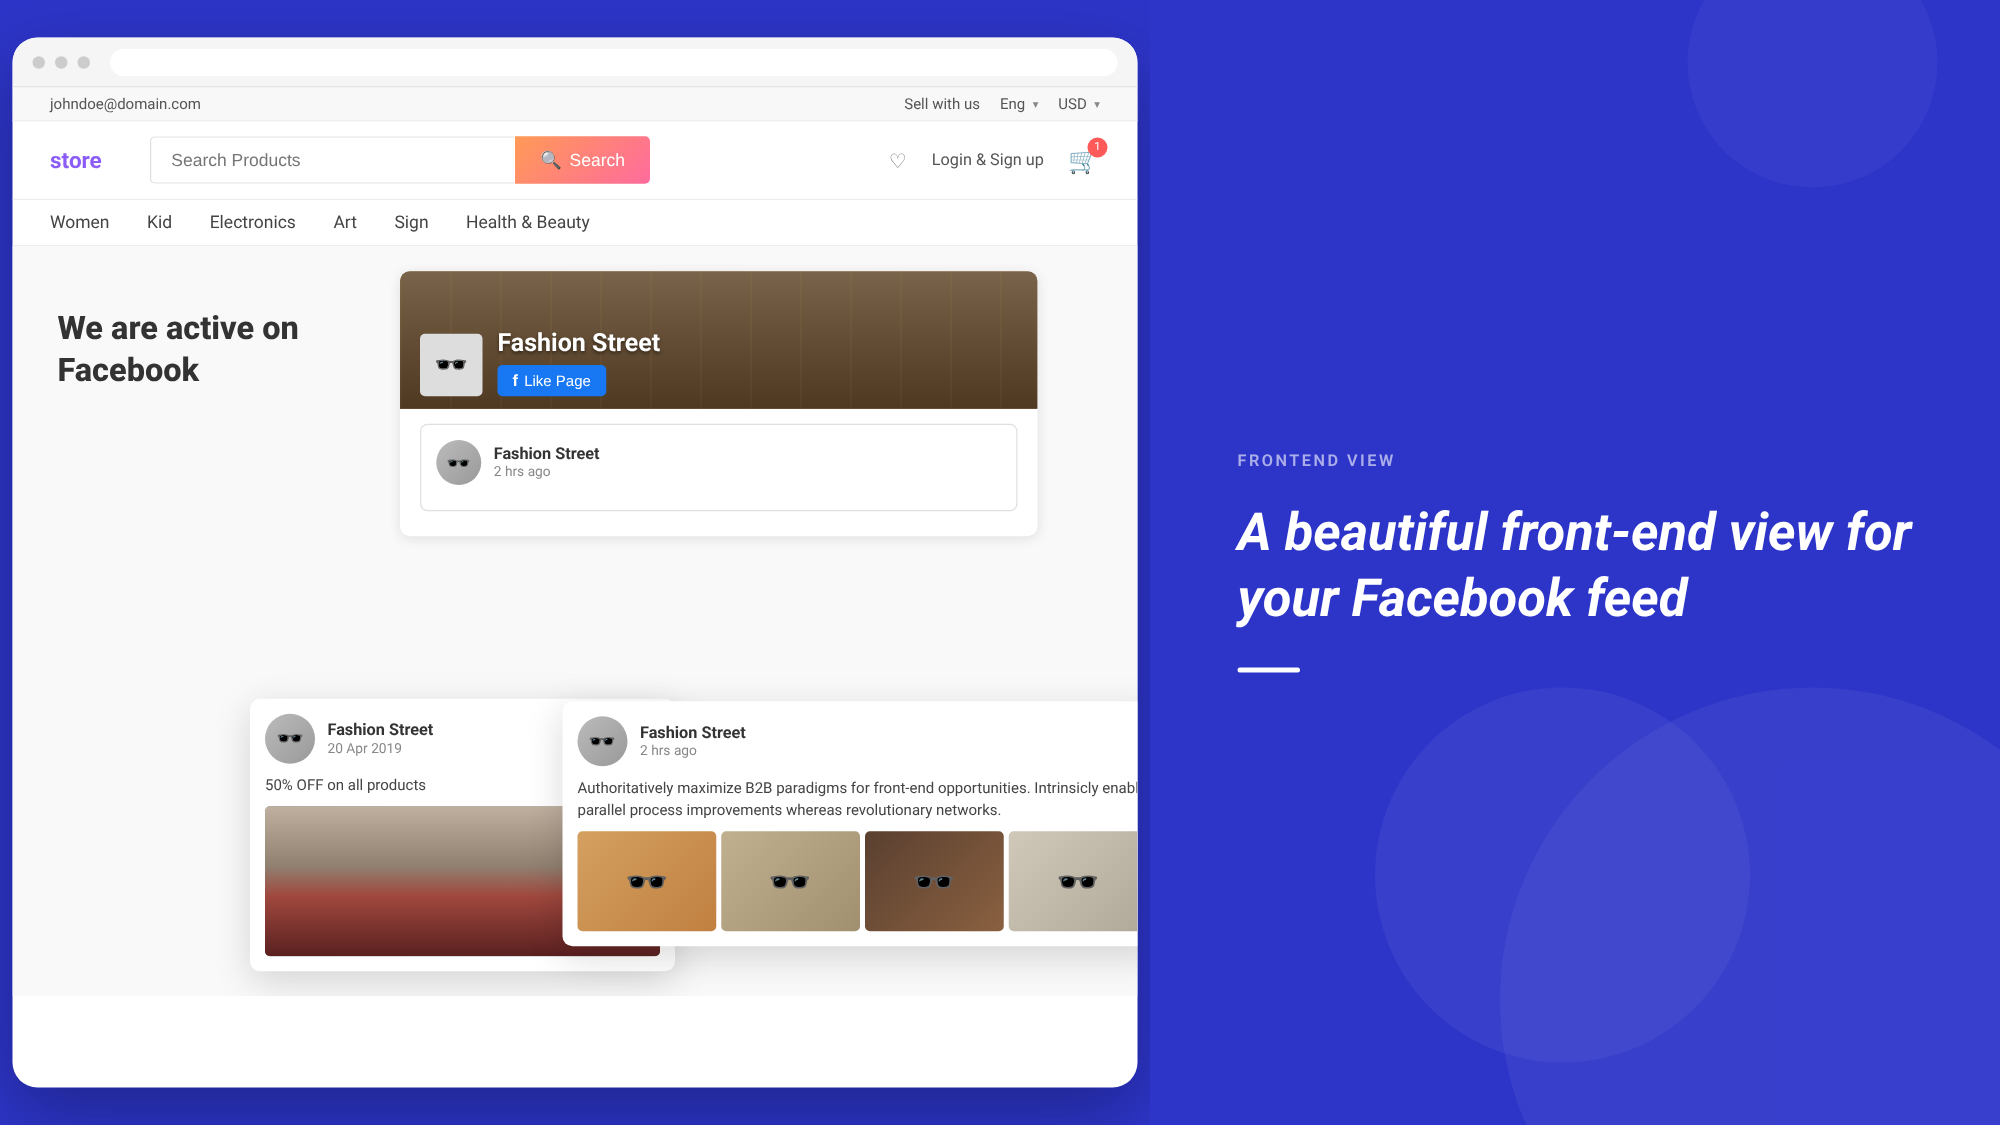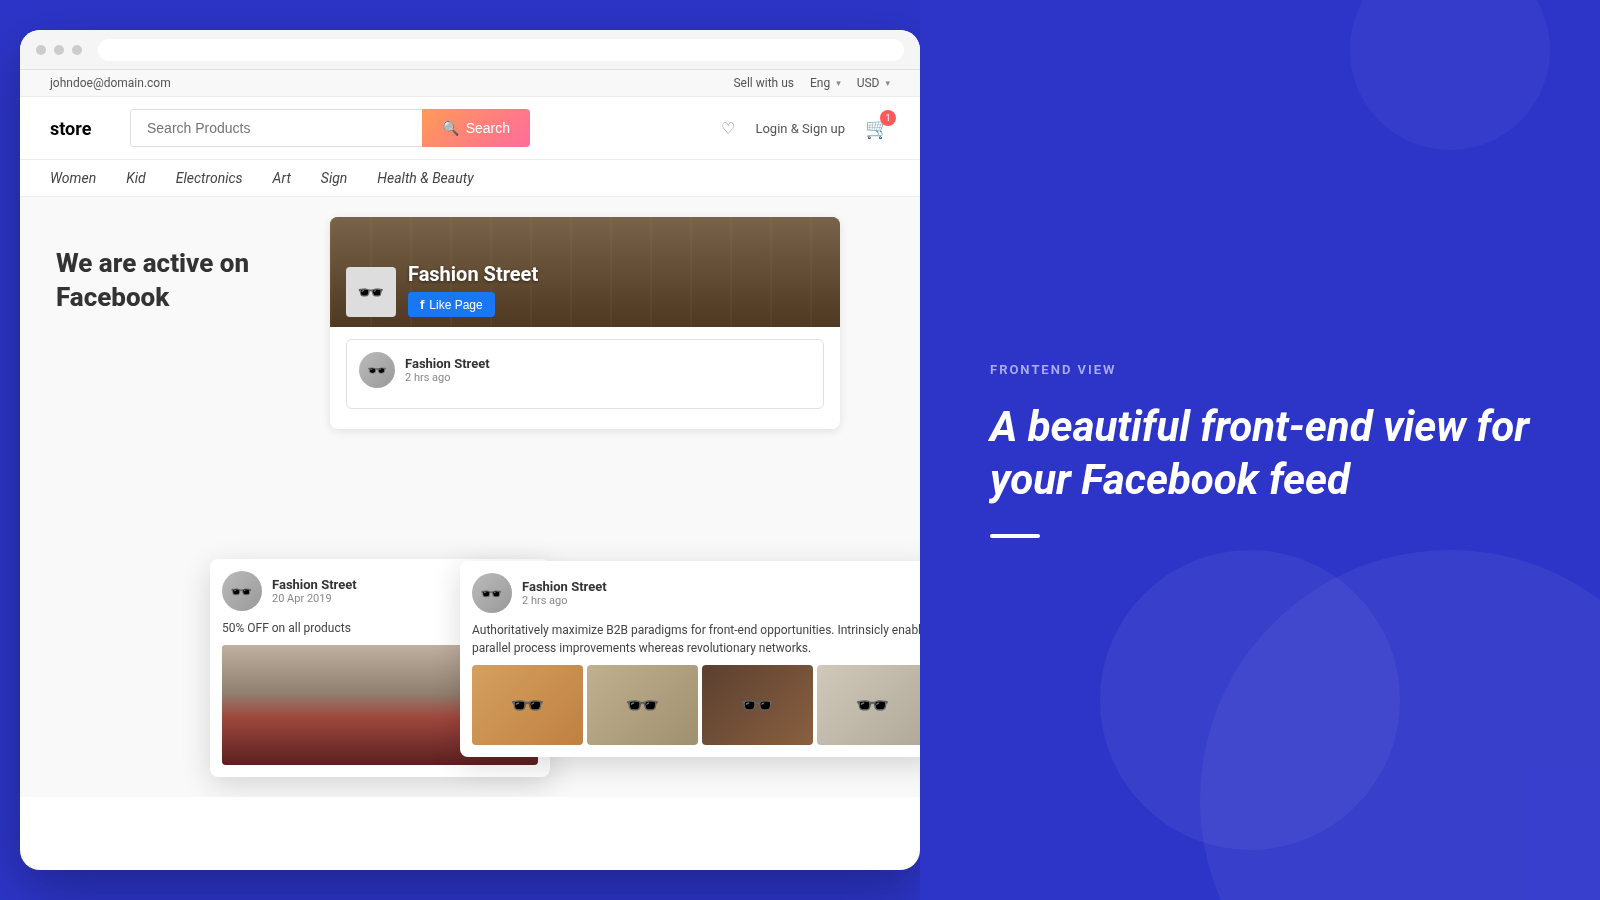--- a/index.html
+++ b/index.html
@@ -12,21 +12,21 @@
       display: flex;
     }
 
     
     .left-panel {
       width: 920px;
       height: 900px;
       position: relative;
       display: flex;
       align-items: center;
-      justify-content: flex-end;
+      justify-content: center;
       padding: 30px 0 30px 0;
     }
 
     
     .browser-mockup {
       width: 900px;
       height: 840px;
       background: white;
       border-radius: 20px 20px 20px 20px;
       box-shadow: 0 20px 60px rgba(0,0,0,0.3);
@@ -85,21 +85,21 @@
     .store-header {
       padding: 12px 30px;
       display: flex;
       align-items: center;
       gap: 20px;
       border-bottom: 1px solid #eee;
     }
     .store-logo {
       font-size: 18px;
       font-weight: 700;
-      color: #000000;
+      color: #8b5cf6;
       min-width: 60px;
     }
     .search-container {
       display: flex;
       flex: 1;
       max-width: 400px;
     }
     .search-input {
       flex: 1;
       padding: 10px 16px;
@@ -157,21 +157,20 @@
     }
 
     
     .store-nav {
       padding: 10px 30px;
       display: flex;
       gap: 30px;
       border-bottom: 1px solid #eee;
       font-size: 14px;
       color: #444;
-      font-style: italic;
     }
     .nav-item { cursor: pointer; }
 
     
     .store-content {
       padding: 20px 30px;
       background: #f9f9f9;
       min-height: 600px;
       position: relative;
       overflow: hidden;

